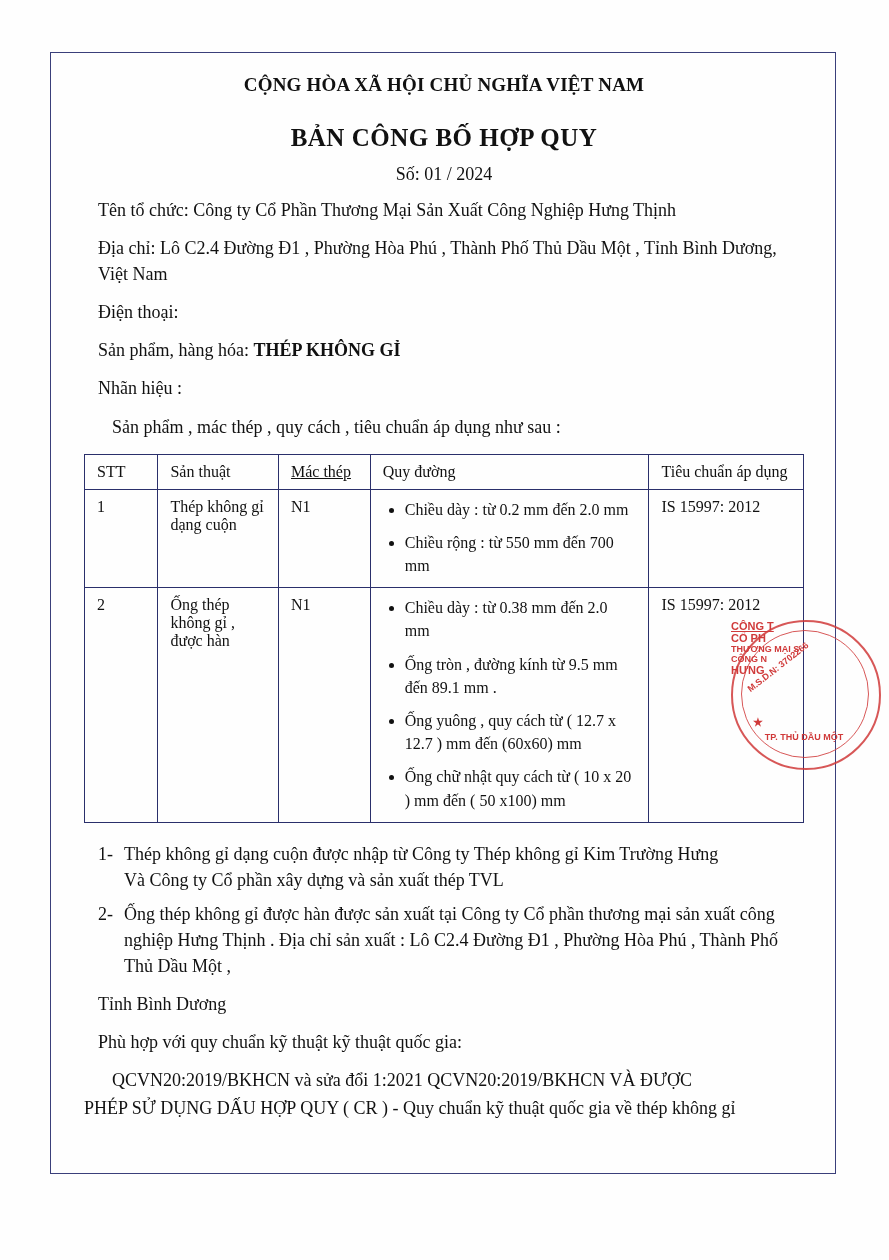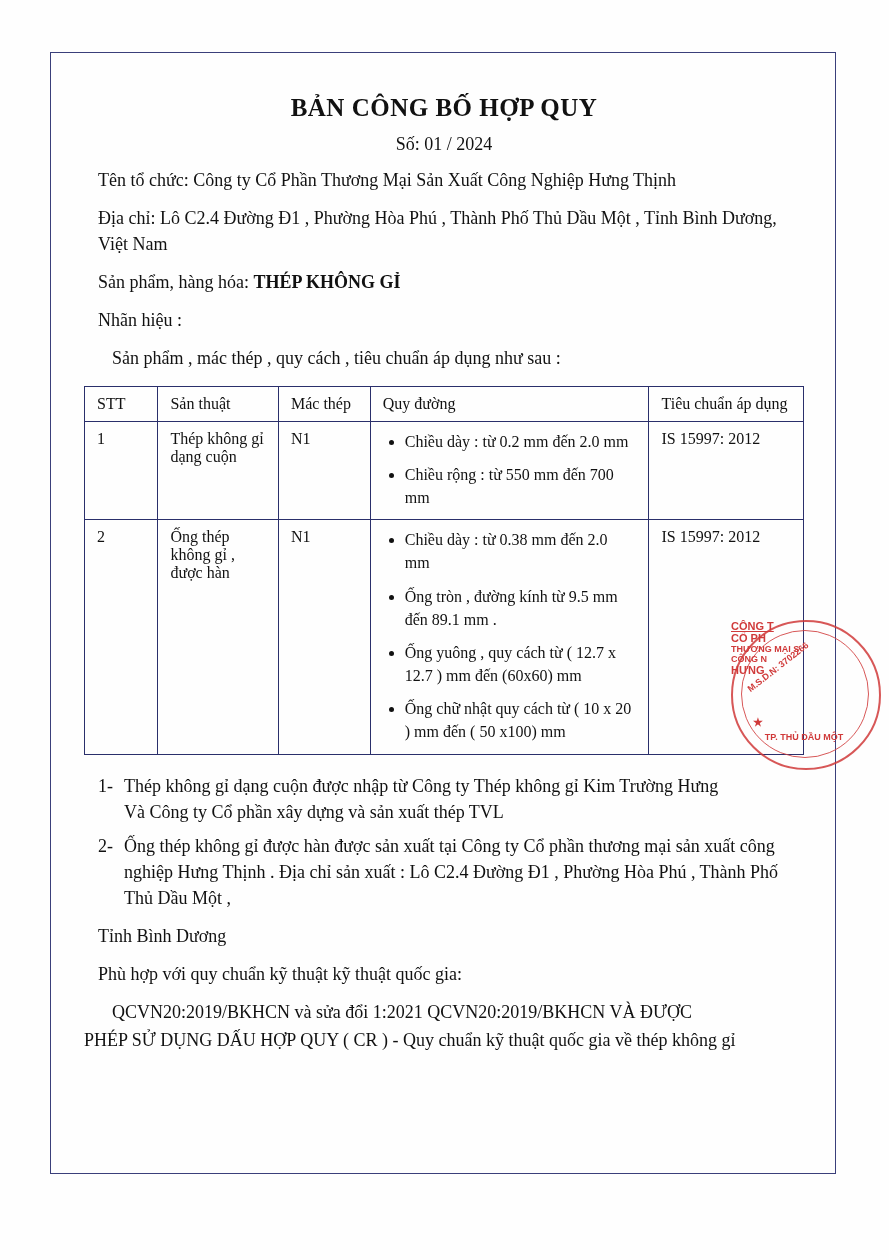--- a/index.html
+++ b/index.html
@@ -93,21 +93,21 @@
     padding: 8px 12px;
     vertical-align: top;
     text-align: left;
     font-weight: normal;
   }
   table.spec th {
     font-size: 16px;
   }
   .col-stt { width: 58px; text-align: center; }
   .col-sp  { width: 122px; }
-  .col-mac { width: 85px; text-align: center; }
+  .col-mac { width: 85px; text-align: center; text-decoration: underline; }
   .col-qc  { width: 340px; }
   .col-tc  { width: 170px; }
   td.center { text-align: center; }
   .just { text-align: justify; }
   ul.specs {
     margin: 0;
     padding-left: 22px;
     list-style: disc;
   }
   ul.specs li {
@@ -183,26 +183,28 @@
   .stamp-star { position: absolute; left: 22px; top: 96px; color: #d03a3a; font-size: 11px; }
 </style>
 </head>
 <body>
 
 <div class="page">
   <div class="doc-border"></div>
 
   <div class="content">
 
+    <div class="national-title">CỘNG HÒA XÃ HỘI CHỦ NGHĨA VIỆT NAM</div>
 
     <div class="main-title">BẢN CÔNG BỐ HỢP QUY</div>
     <div class="doc-number">Số: 01 / 2024</div>
 
     <div class="para indent">Tên tổ chức: Công ty Cổ Phần Thương Mại Sản Xuất Công Nghiệp Hưng Thịnh</div>
     <div class="para indent">Địa chỉ: Lô C2.4 Đường Đ1 , Phường Hòa Phú , Thành Phố Thủ Dầu Một , Tỉnh Bình Dương, Việt Nam</div>
+    <div class="para indent">Điện thoại:</div>
     <div class="para indent">
       <span>Sản phẩm, hàng hóa: </span><span class="bold">THÉP KHÔNG GỈ</span>
     </div>
     <div class="para indent">Nhãn hiệu :</div>
     <div class="para indent2">Sản phẩm , mác thép , quy cách , tiêu chuẩn áp dụng như sau :</div>
 
     <table class="spec">
       <thead>
         <tr>
           <th class="col-stt">STT</th>

